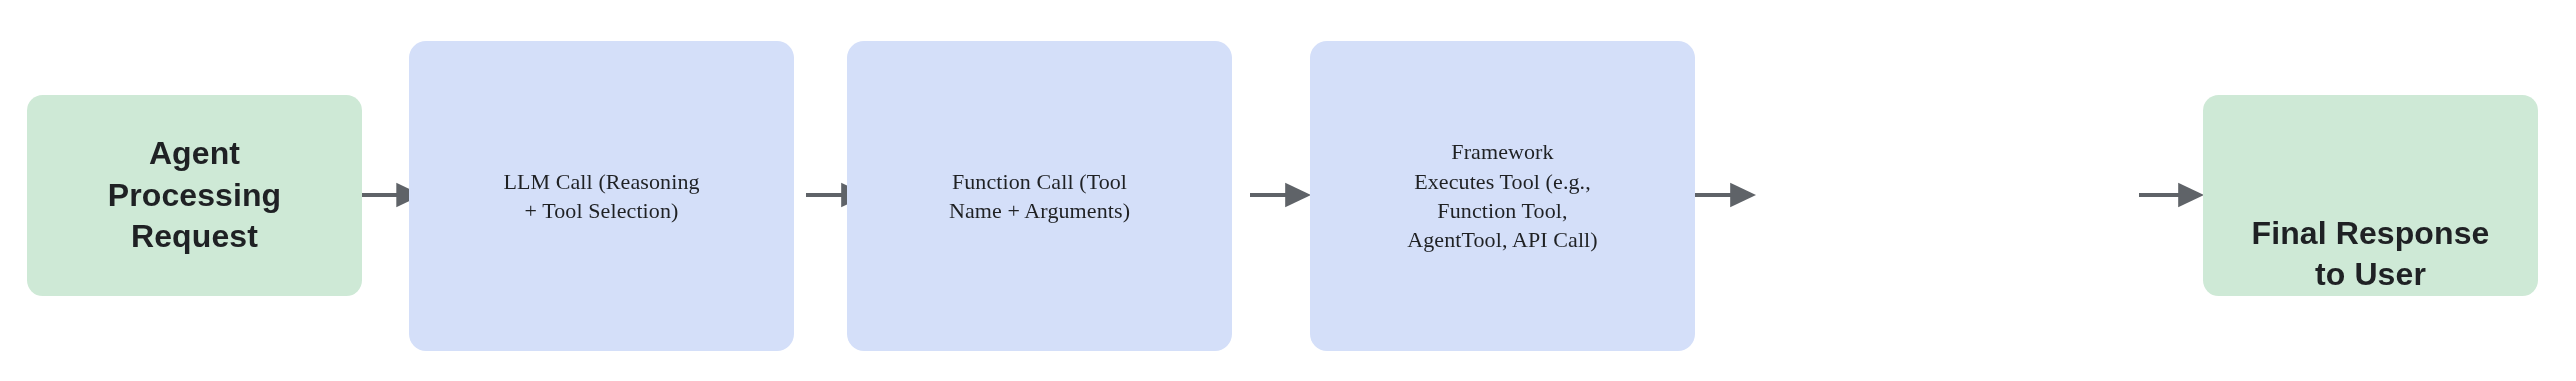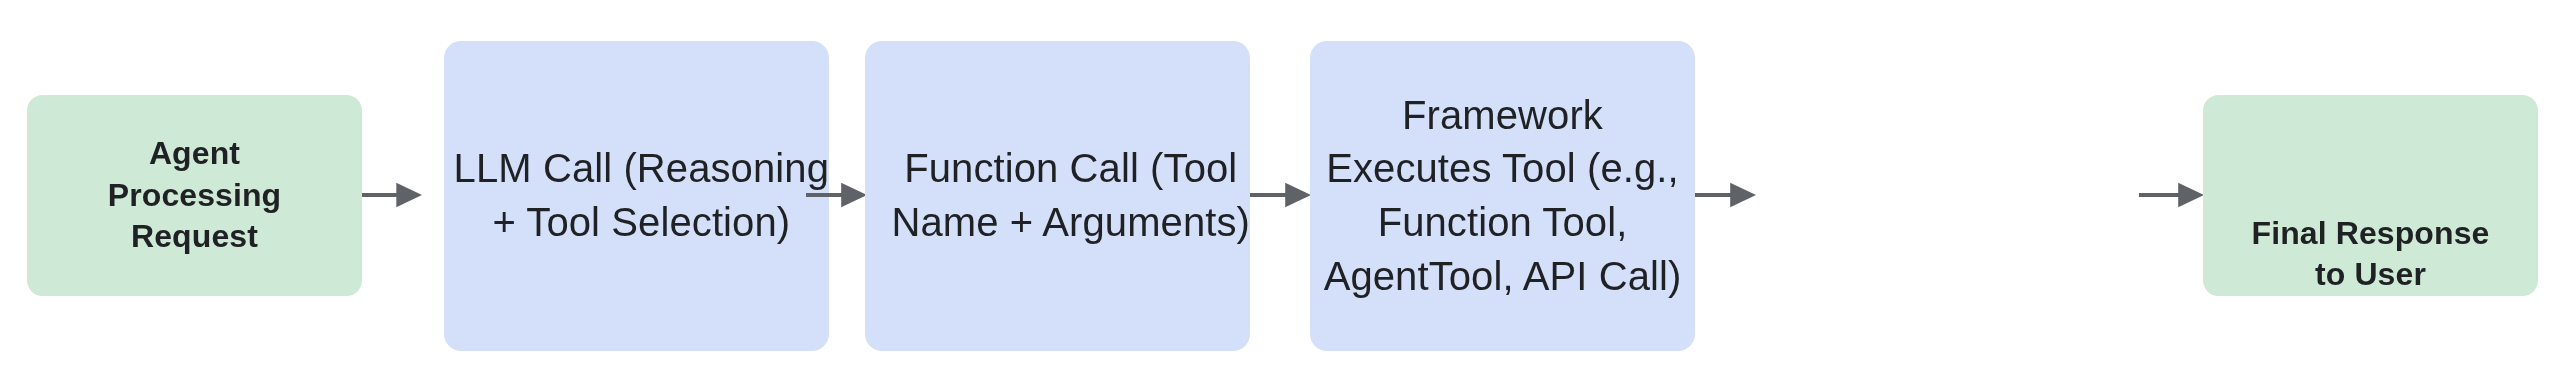--- a/index.html
+++ b/index.html
@@ -54,28 +54,29 @@
 
   
   .node.process {
     background: #d4dff9;
     top: 41px;
     height: 310px;
     width: 385px;
     border-radius: 17px;
   }
   .node.process .node-label {
-    font-size: 40px;
+    font-size: 22px;
     font-weight: normal;
     line-height: 1.34;
+    font-family: Liberation Serif, serif;
   }
 
   .node-n0 { left: 27px;   width: 335px; }
-  .node-n1 { left: 444px; justify-content: flex-end;  }
-  .node-n2 { left: 865px; justify-content: flex-end; }
+  .node-n1 { left: 409px;  }
+  .node-n2 { left: 847px; }
   .node-n3 { left: 1310px; }
   .node-n4 { left: 1754px; }
   .node-n5 { left: 2203px; width: 335px; align-items: flex-end; }
 
   
   .connector {
     position: absolute;
     top: 178px;
     height: 34px;
     display: block;

